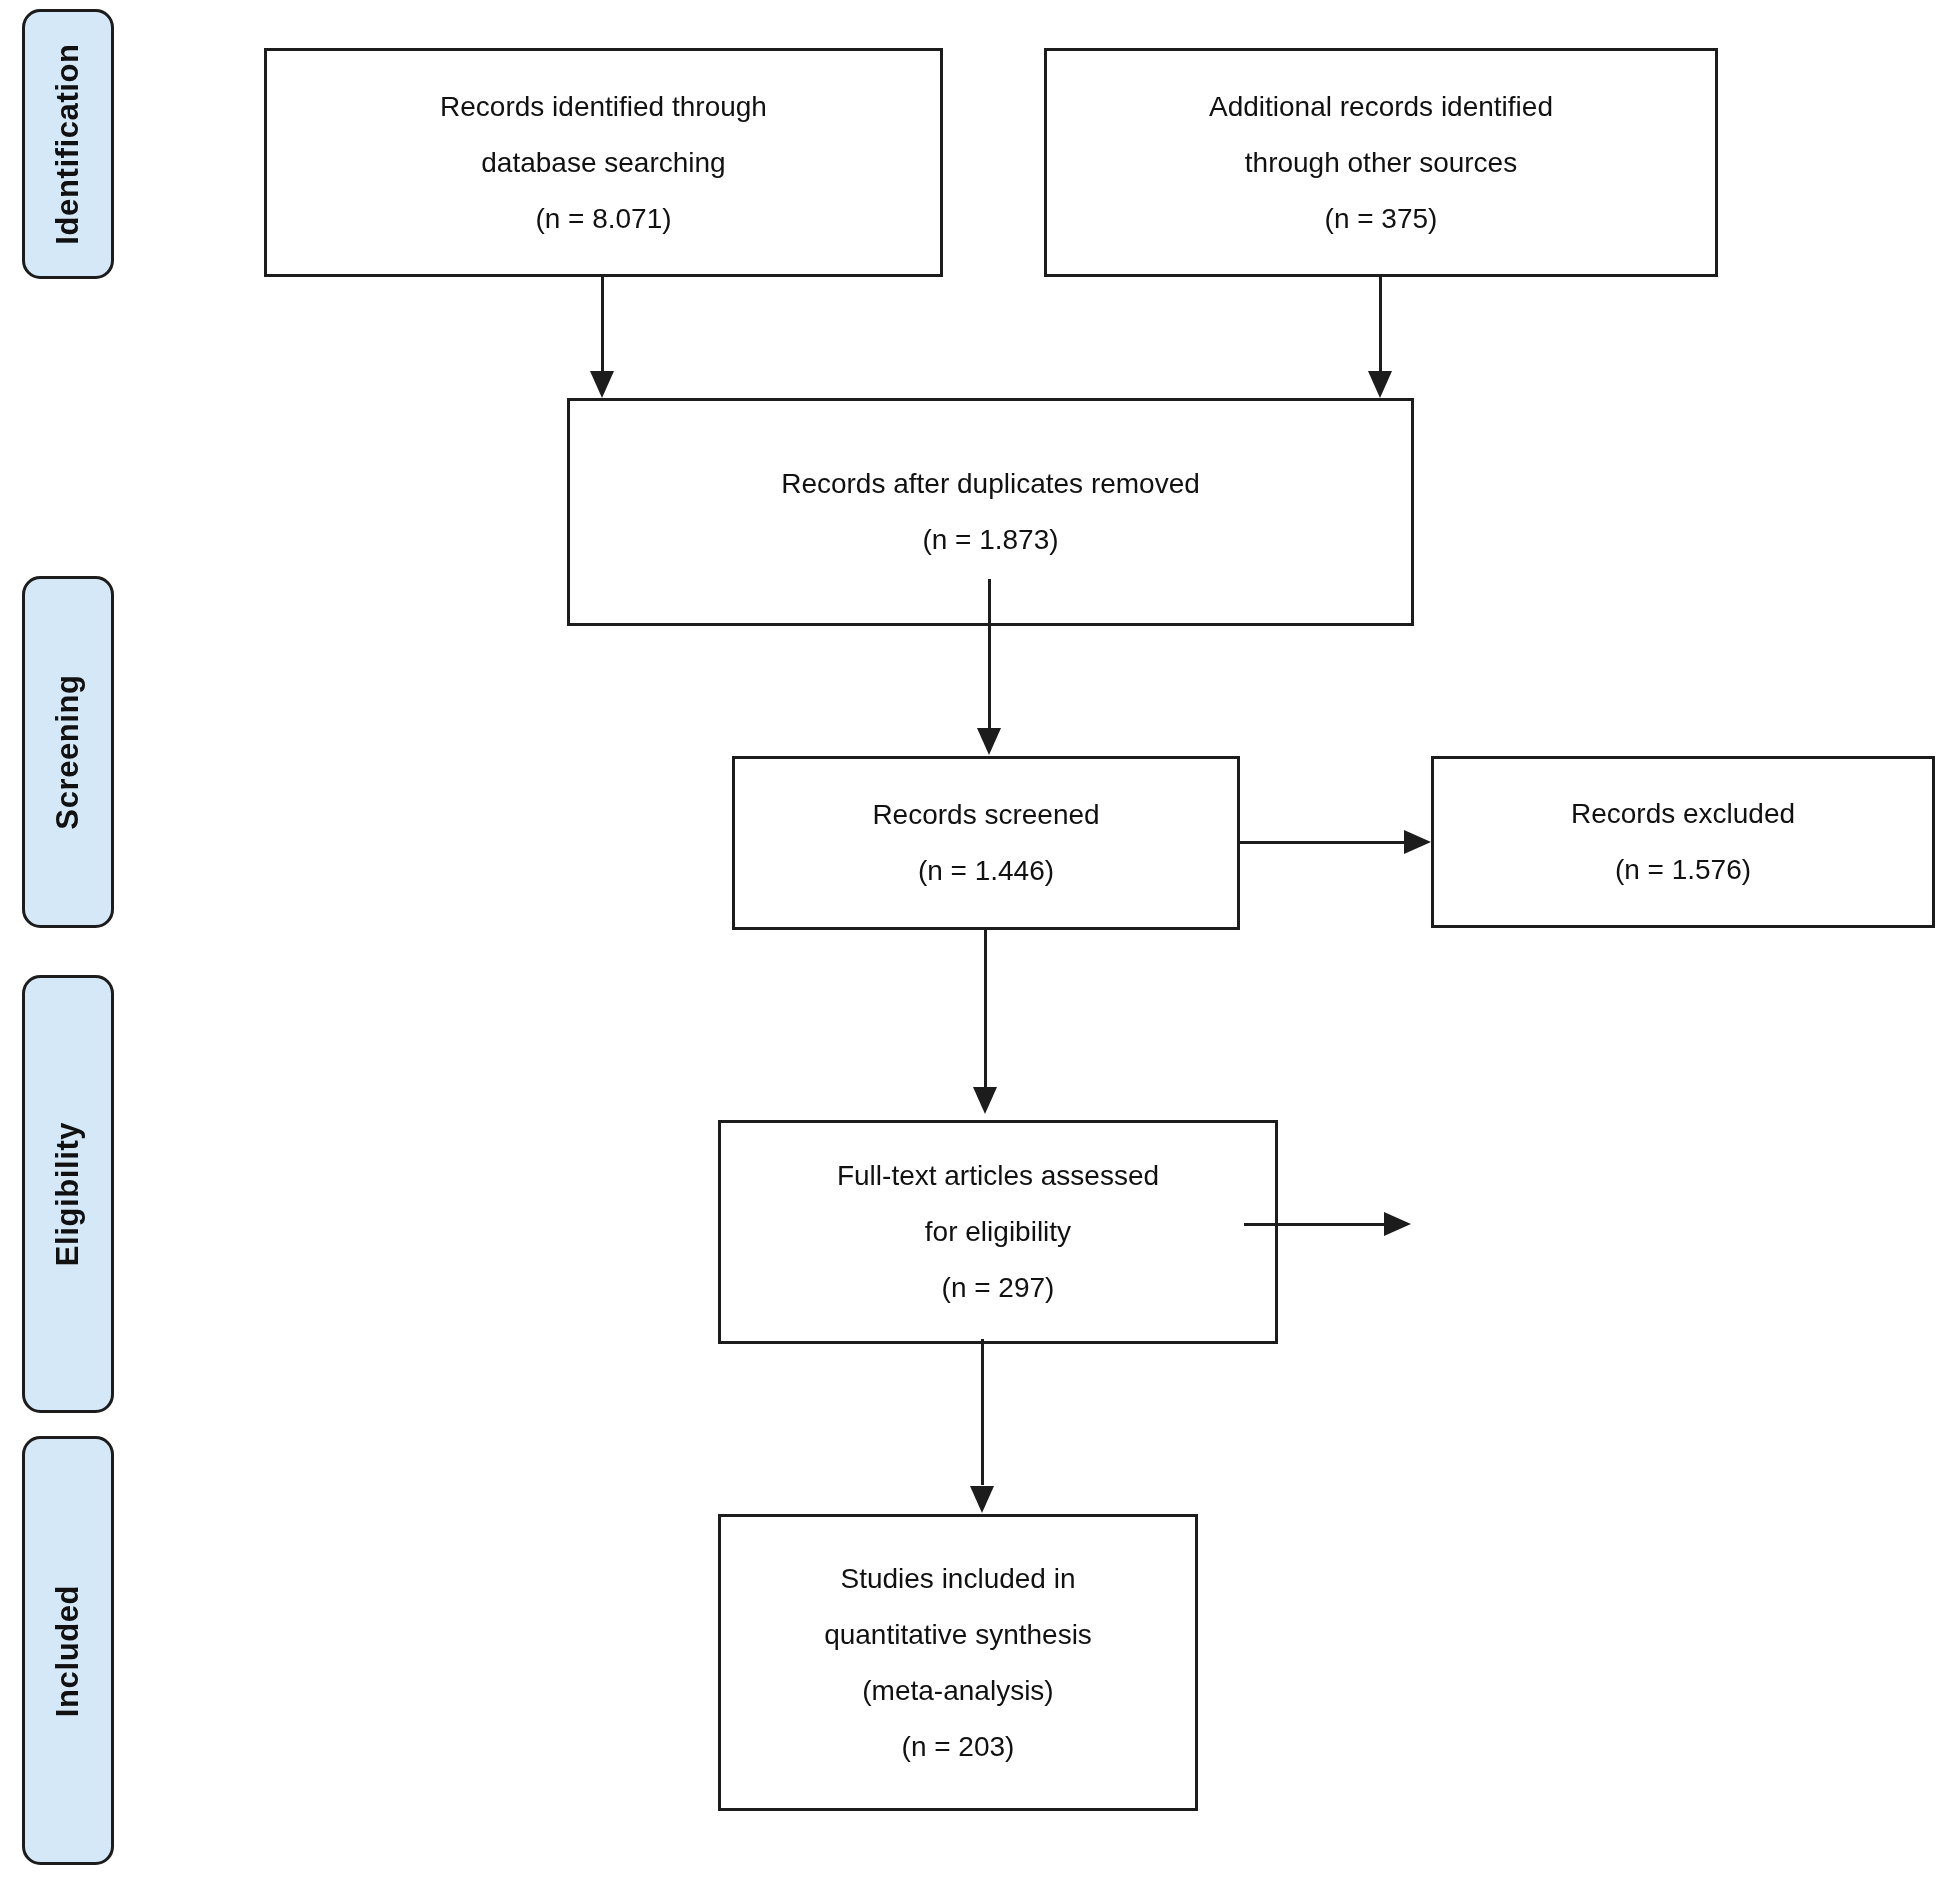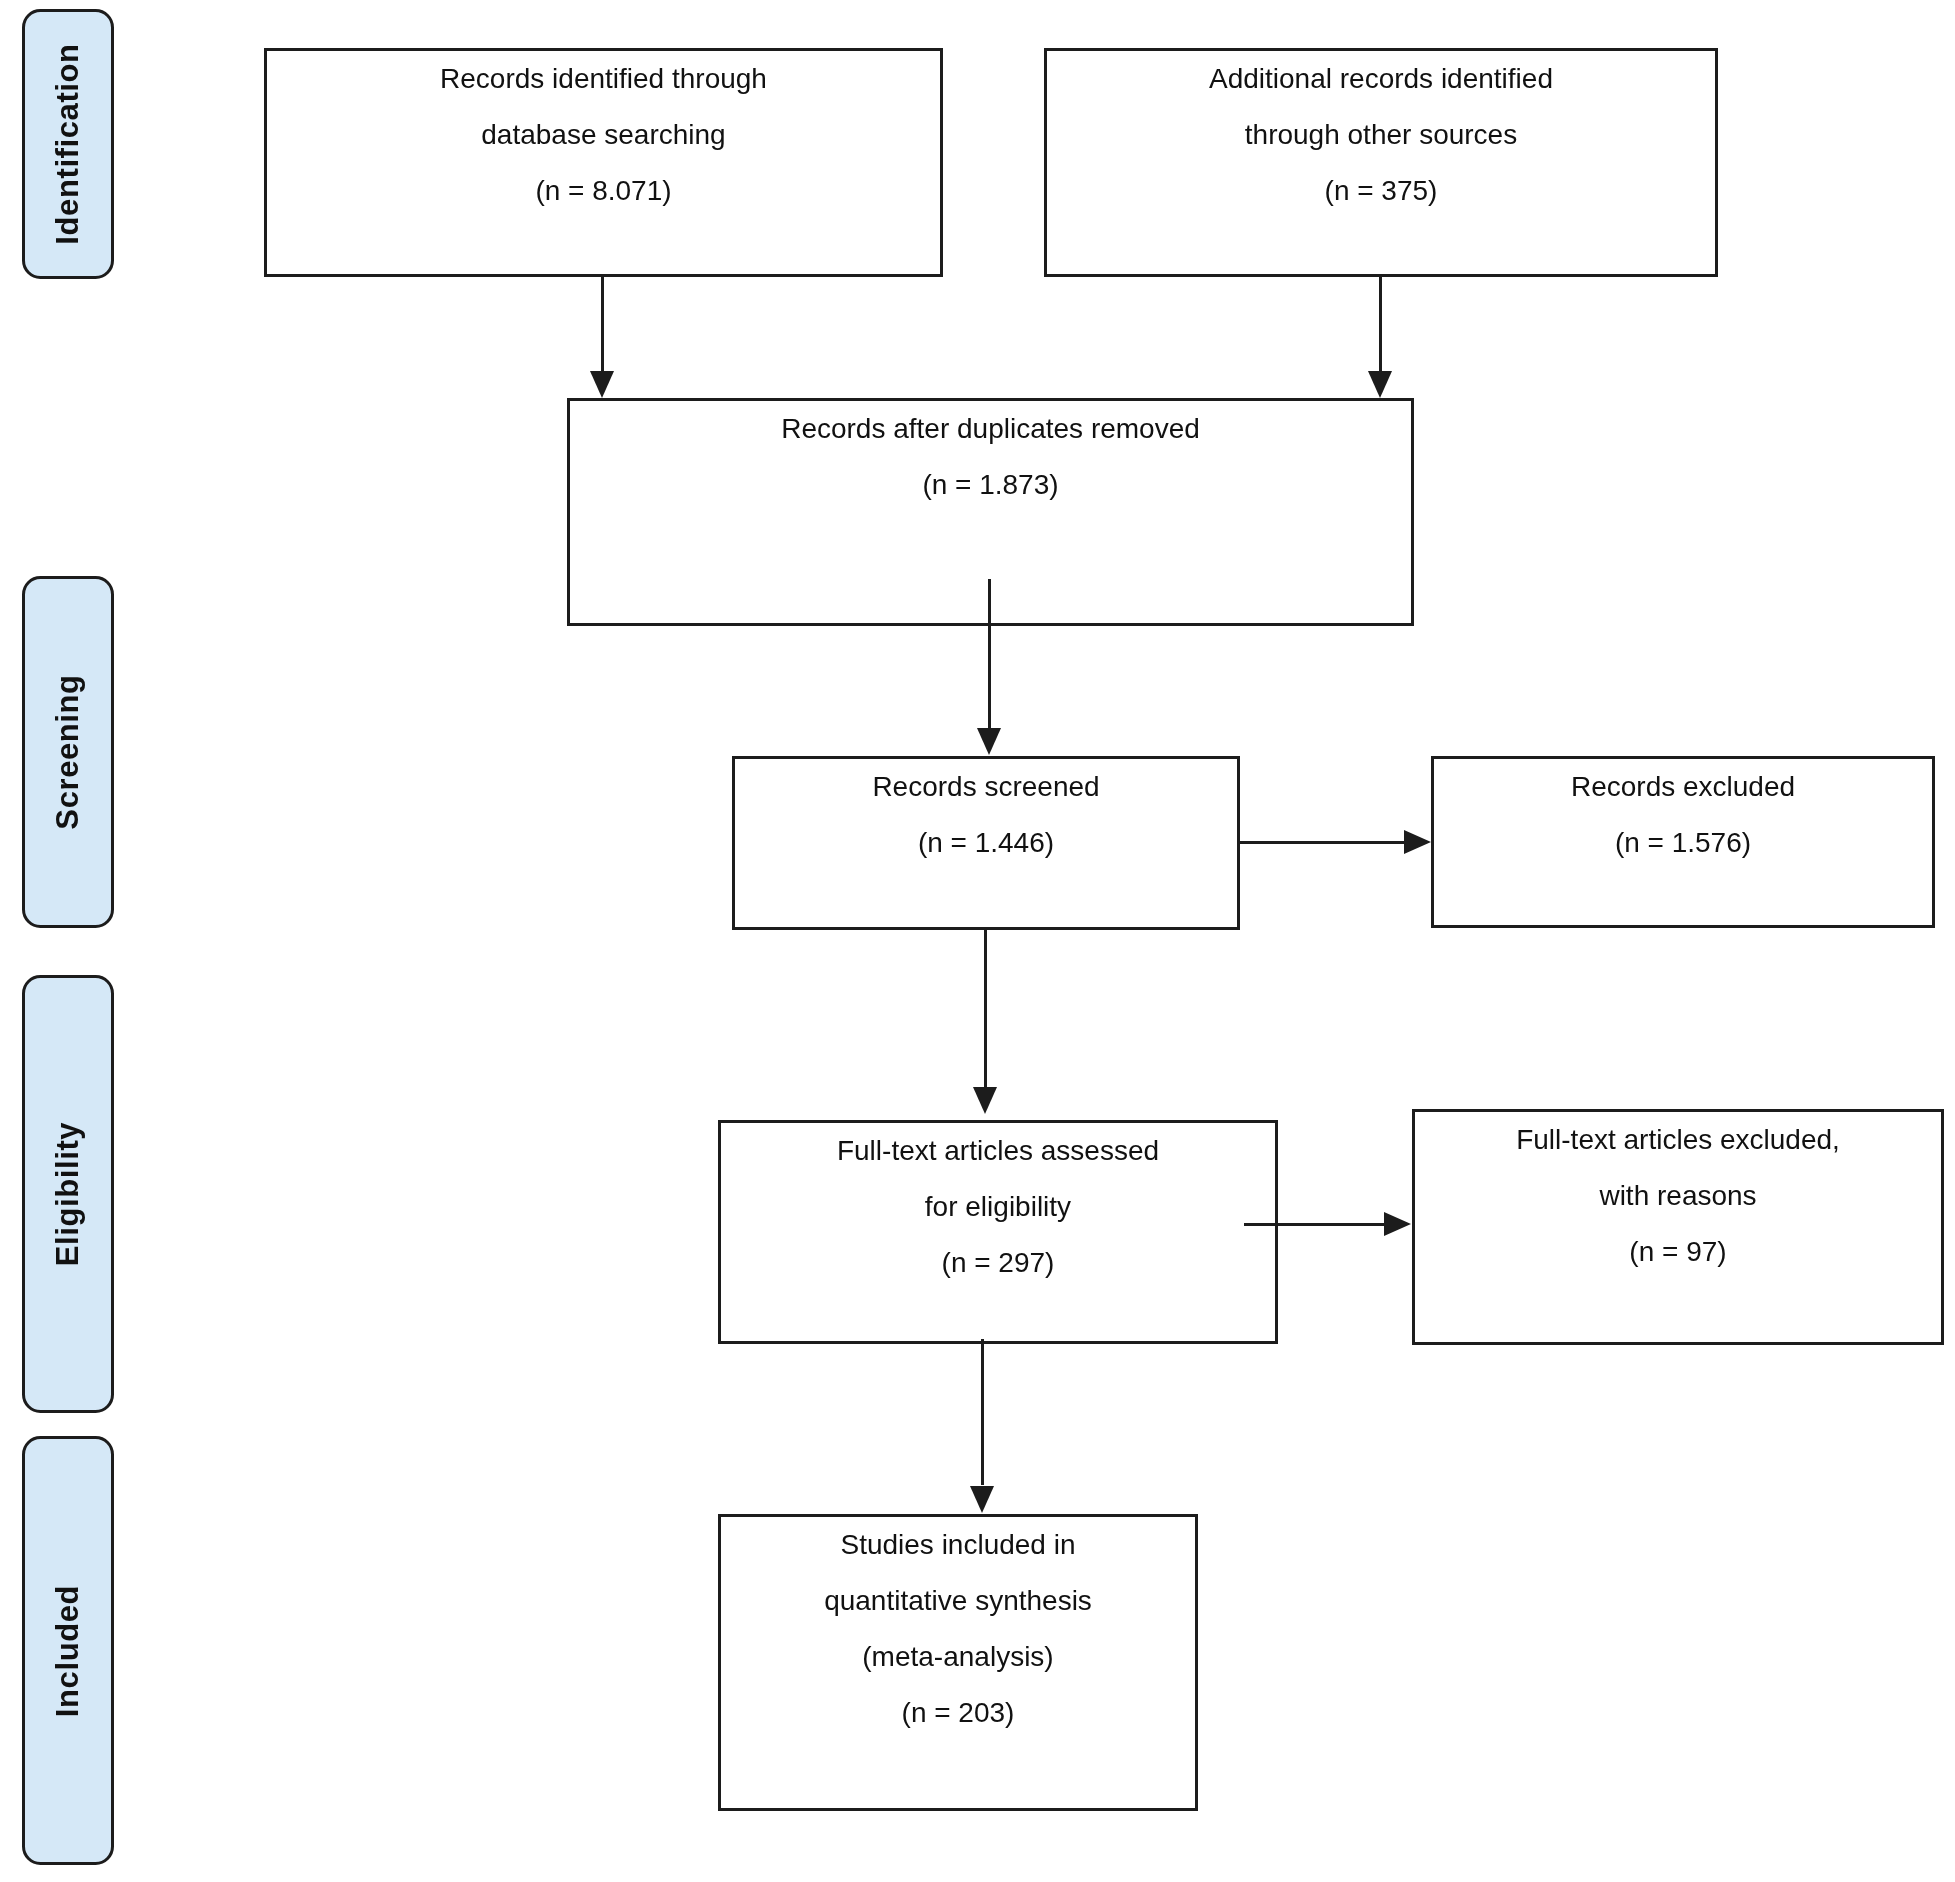--- a/index.html
+++ b/index.html
@@ -33,21 +33,21 @@
     font-size:31px;
     letter-spacing:0.6px;
   }
   
   .box{
     position:absolute;
     background:#ffffff;
     border:3.1px solid #1c1c1c;
     box-sizing:border-box;
     display:flex;
-    align-items:flex-start;
+    align-items:center;
     justify-content:center;
     text-align:center;
   }
   .box-text{
     white-space:pre-line;
     font-size:28px;
     line-height:56px;
   }
   
   .vline{position:absolute;width:2.5px;background:#1c1c1c;}
@@ -135,25 +135,20 @@
   </div>
   <div class="box" id="box-records-excluded">
     <div class="box-text">Records excluded
 (n = 1.576)</div>
   </div>
   <div class="box" id="box-fulltext-assessed">
     <div class="box-text">Full-text articles assessed
 for eligibility
 (n = 297)</div>
   </div>
-  <div class="box" id="box-fulltext-excluded">
-    <div class="box-text">Full-text articles excluded,
-with reasons
-(n = 97)</div>
-  </div>
   <div class="box" id="box-studies-included">
     <div class="box-text">Studies included in
 quantitative synthesis
 (meta-analysis)
 (n = 203)</div>
   </div>
 
   <div class="vline" id="a1-line"></div>
   <div class="head-down" id="a1-head"></div>
 

